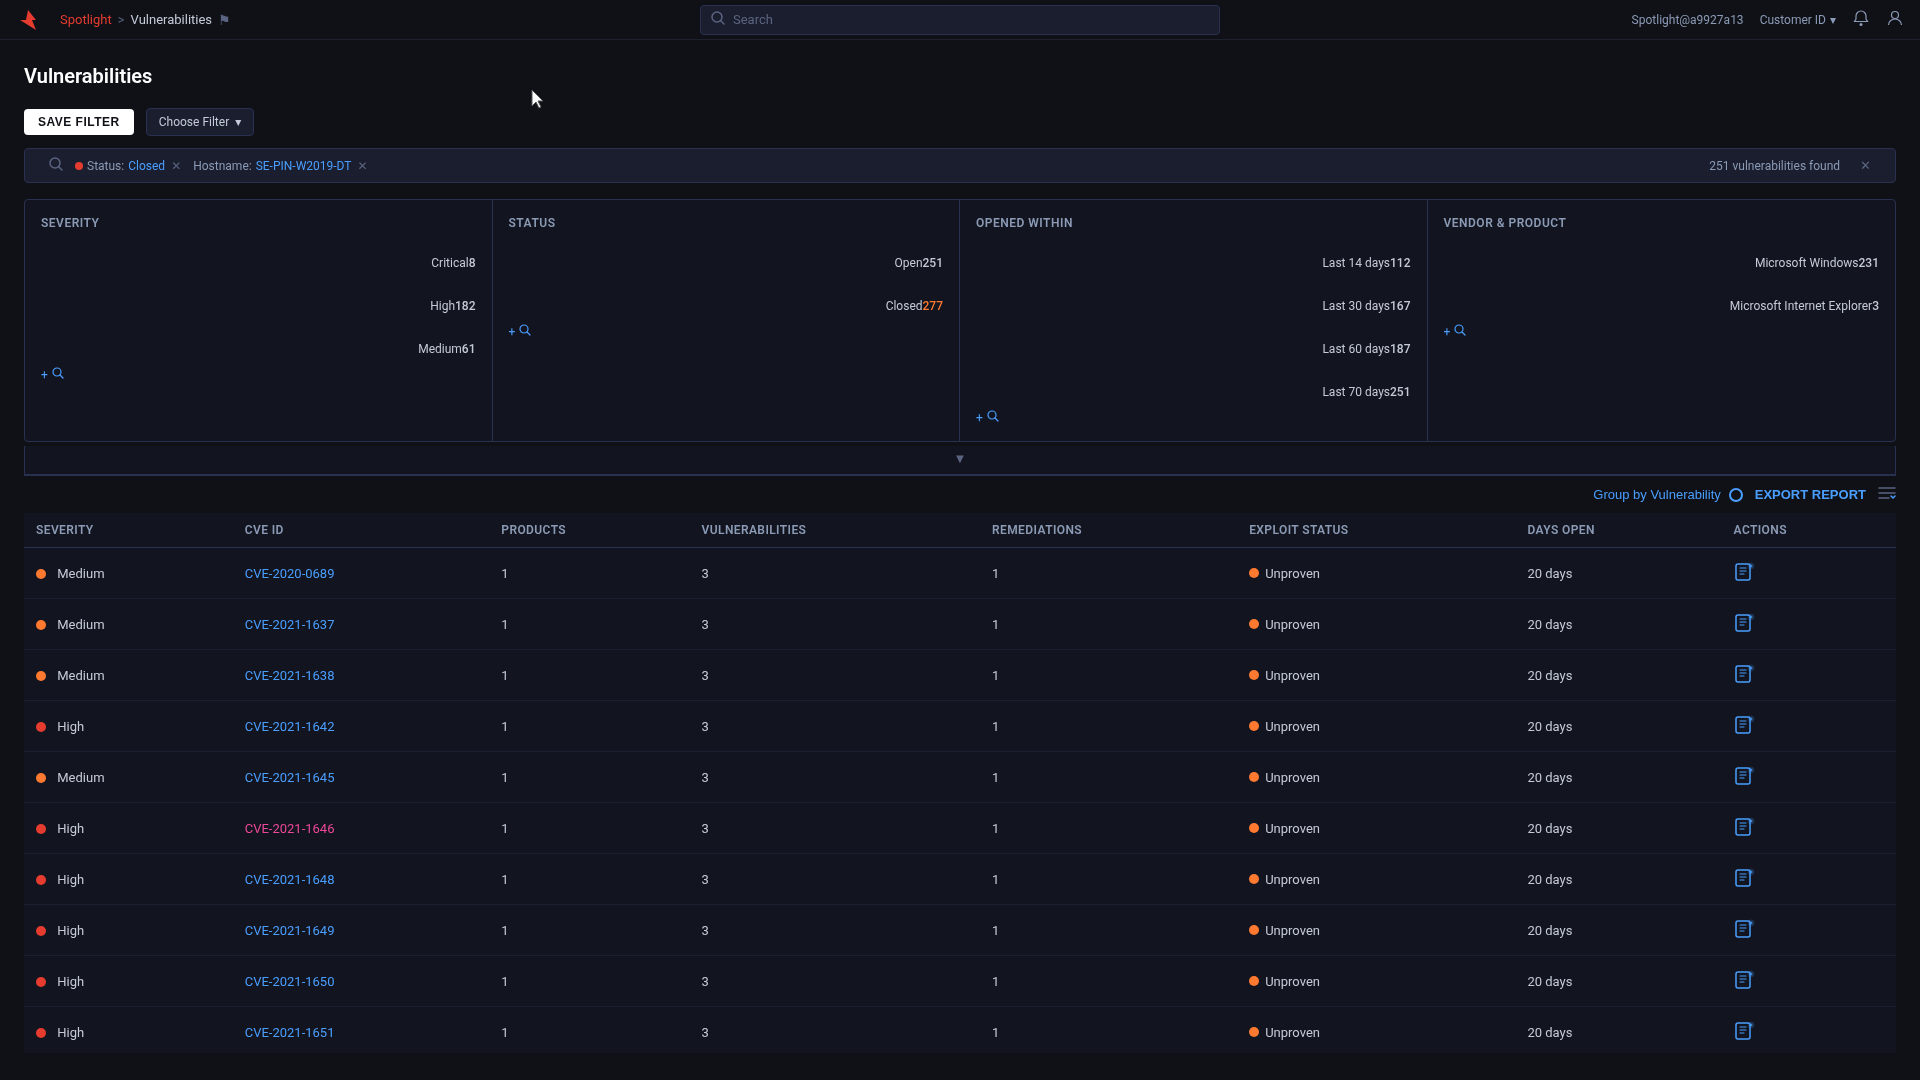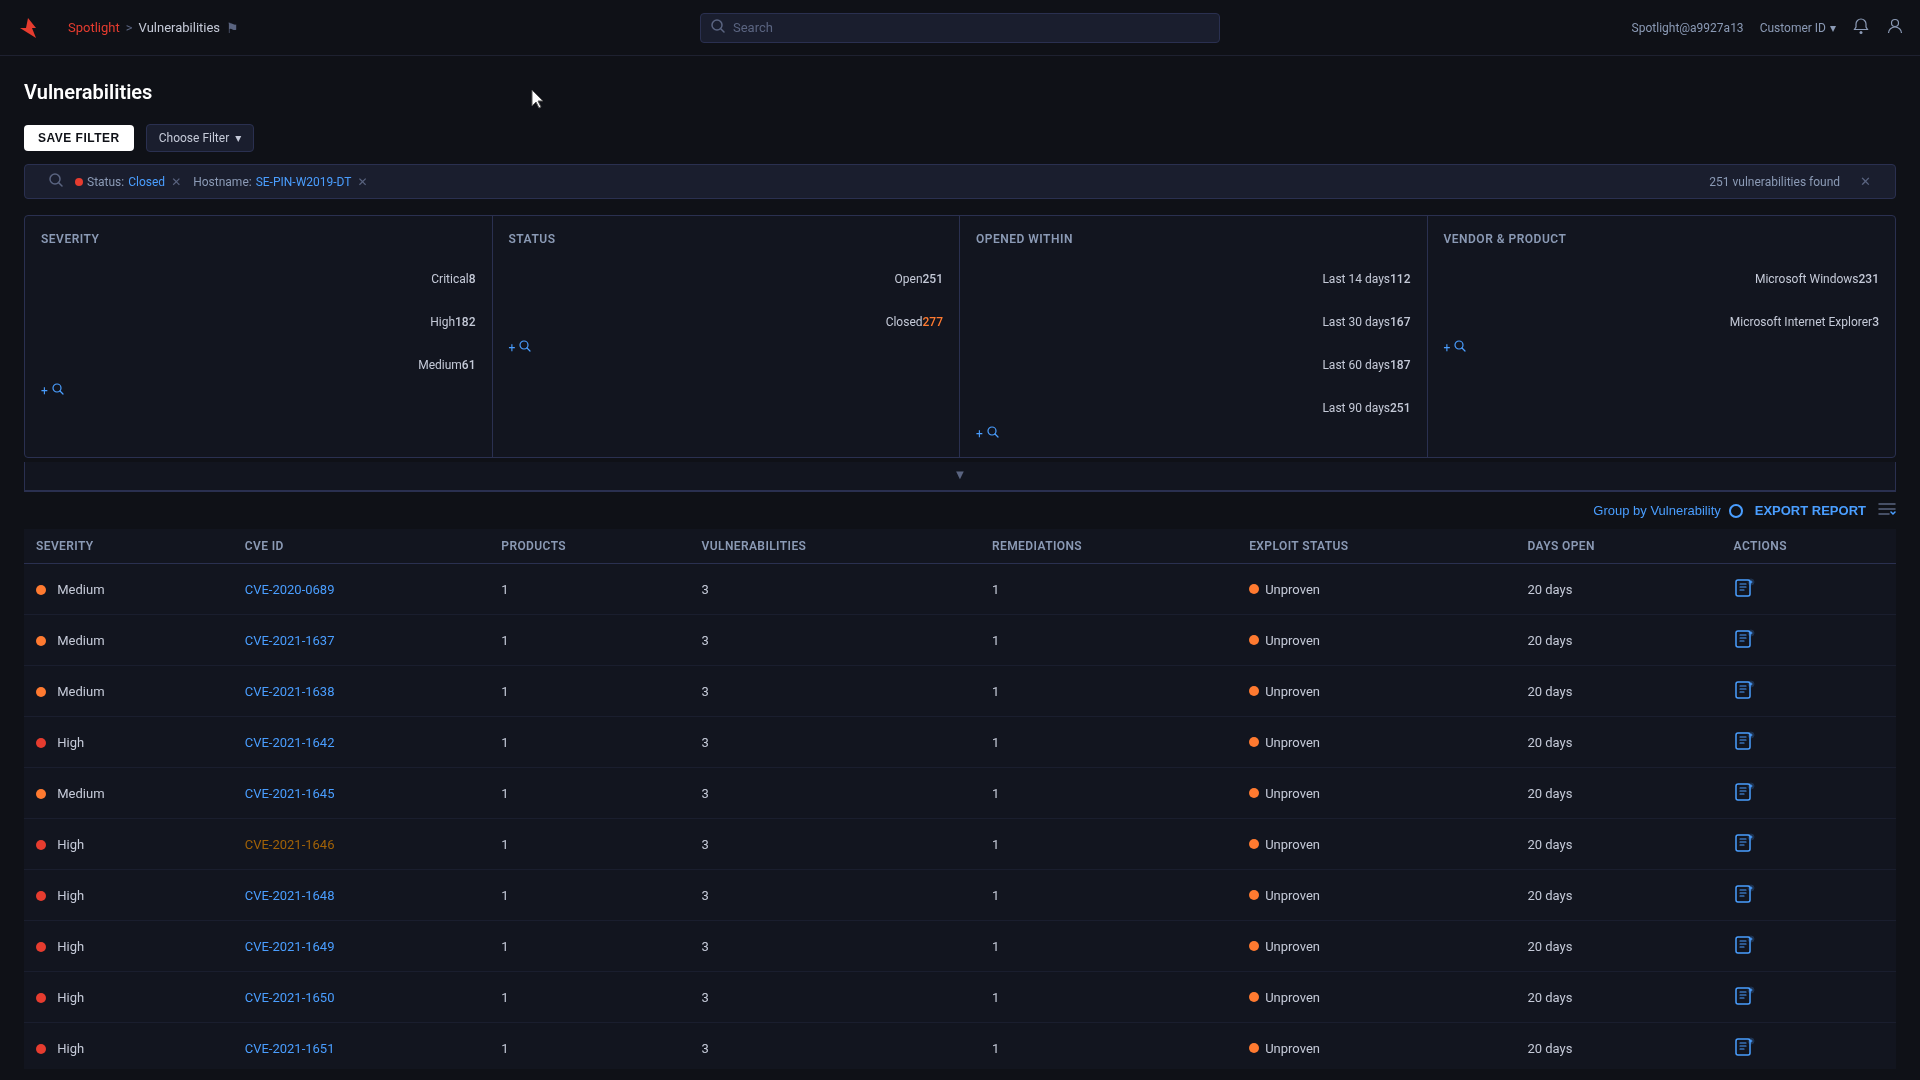--- a/index.html
+++ b/index.html
@@ -9,25 +9,25 @@
       color: #d0d4de;
       font-size: 13px;
       min-height: 1080px;
       overflow-x: hidden;
     }
 
     
     .top-nav {
       background: #0f1117;
       border-bottom: 1px solid #1e2130;
-      height: 56px;
+      height: 40px;
       display: flex;
       align-items: center;
       padding: 0 16px;
-      gap: 28px;
+      gap: 20px;
       position: relative;
     }
     .nav-logo {
       display: flex;
       align-items: center;
       gap: 6px;
       color: #ff4b1f;
       font-size: 18px;
     }
     .nav-breadcrumb {
@@ -472,21 +472,21 @@
       </div>
       <div class="summary-row">
         <span class="label">Last 30 days</span>
         <span class="count">167</span>
       </div>
       <div class="summary-row">
         <span class="label">Last 60 days</span>
         <span class="count">187</span>
       </div>
       <div class="summary-row">
-        <span class="label">Last 90 days</span>
+        <span class="label">Last 70 days</span>
         <span class="count">251</span>
       </div>
       <div class="summary-add">
         <span>+</span>
         <span>
           <svg width="12" height="12" viewBox="0 0 12 12" fill="none">
             <circle cx="5" cy="5" r="4" stroke="#4a9eff" stroke-width="1.2"></circle>
             <line x1="8" y1="8" x2="11" y2="11" stroke="#4a9eff" stroke-width="1.2" stroke-linecap="round"></line>
           </svg>
         </span>
@@ -683,21 +683,21 @@
             <path d="M16 6h2M17 5v2" stroke="#4a9eff" stroke-width="1" stroke-linecap="round"></path>
           </svg>
         </span>
       </td>
     </tr>
           <tr>
       <td>
         <span class="severity-dot dot-high"></span>
         <span>High</span>
       </td>
-      <td style="color:#a16207; cursor:pointer;">CVE-2021-1646</td>
+      <td style="color:#ec4899; cursor:pointer;">CVE-2021-1646</td>
       <td>1</td>
       <td>3</td>
       <td>1</td>
       <td>
         <div class="exploit-badge">
           <span class="exploit-dot"></span>
           <span>Unproven</span>
         </div>
       </td>
       <td>20 days</td>

